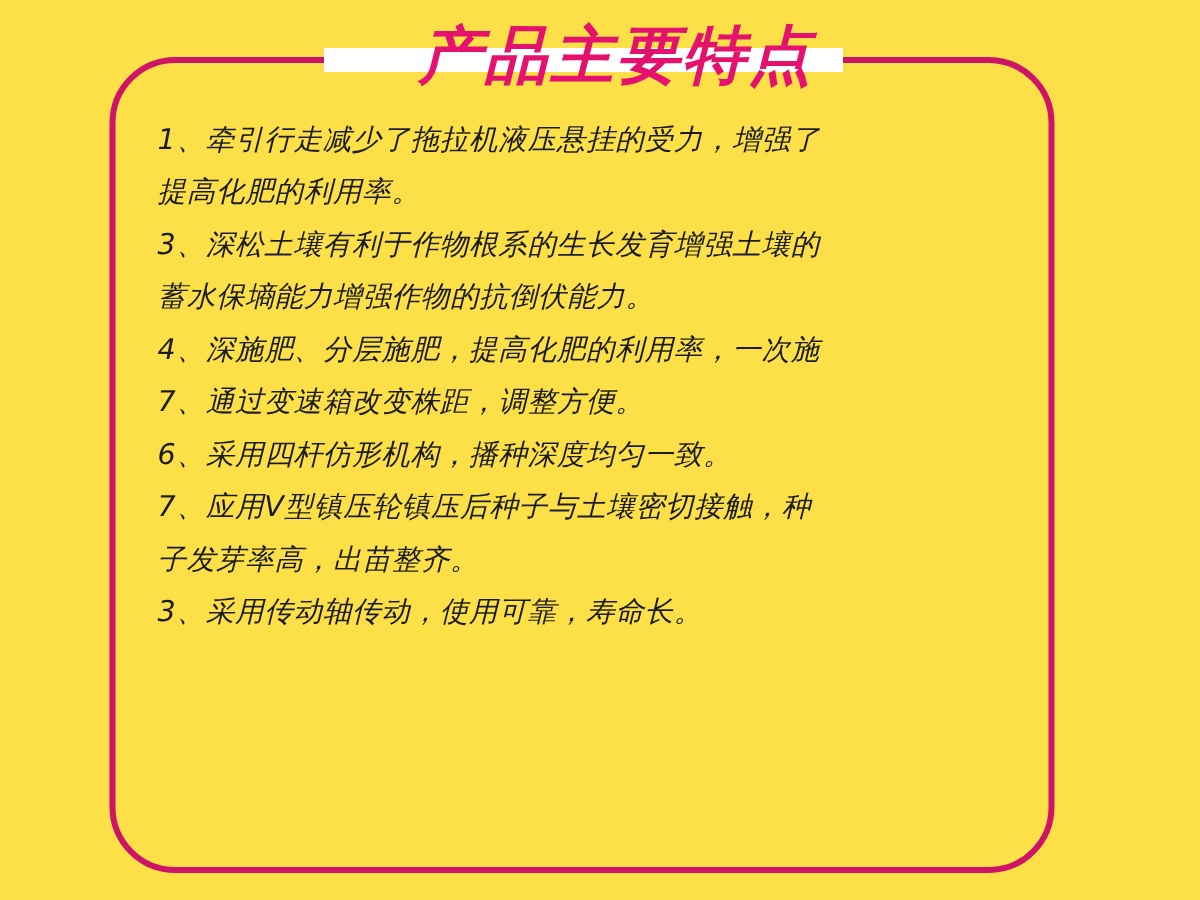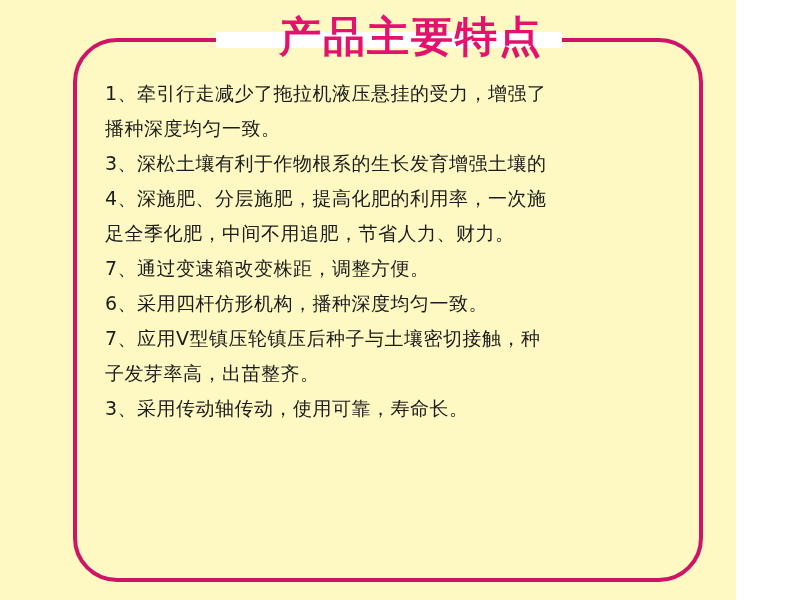--- a/index.html
+++ b/index.html
@@ -2,25 +2,26 @@
 <html><head>
 <meta charset="utf-8">
 <style>
   html, body {
     margin: 0;
     padding: 0;
     background: #ffffff;
   }
   .canvas {
     position: relative;
-    width: 736px;
+    width: 800px;
     height: 600px;
-    background: #fef9c3;
+    background: #fde047;
     overflow: hidden;
     font-family: "DejaVu Sans", "Liberation Sans", sans-serif;
+    font-style: italic;
   }
   
   .frame {
     position: absolute;
     left: 73px;
     top: 38px;
     width: 630px;
     height: 544px;
     box-sizing: border-box;
     border: 4px solid #ce1467;
@@ -68,24 +69,24 @@
 
 <div class="canvas">
 
   <div class="frame"></div>
   <div class="title-gap"></div>
 
   <div class="page-title">产品主要特点</div>
 
   <div class="features">
     <div class="feature-line">1、牵引行走减少了拖拉机液压悬挂的受力，增强了</div>
-    <div class="feature-line">播种深度均匀一致。</div>
+    <div class="feature-line">提高化肥的利用率。</div>
     <div class="feature-line">3、深松土壤有利于作物根系的生长发育增强土壤的</div>
+    <div class="feature-line">蓄水保墒能力增强作物的抗倒伏能力。</div>
     <div class="feature-line">4、深施肥、分层施肥，提高化肥的利用率，一次施</div>
-    <div class="feature-line">足全季化肥，中间不用追肥，节省人力、财力。</div>
     <div class="feature-line">7、通过变速箱改变株距，调整方便。</div>
     <div class="feature-line">6、采用四杆仿形机构，播种深度均匀一致。</div>
     <div class="feature-line">7、应用V型镇压轮镇压后种子与土壤密切接触，种</div>
     <div class="feature-line">子发芽率高，出苗整齐。</div>
     <div class="feature-line">3、采用传动轴传动，使用可靠，寿命长。</div>
   </div>
 
 </div>
 
 </body></html>

